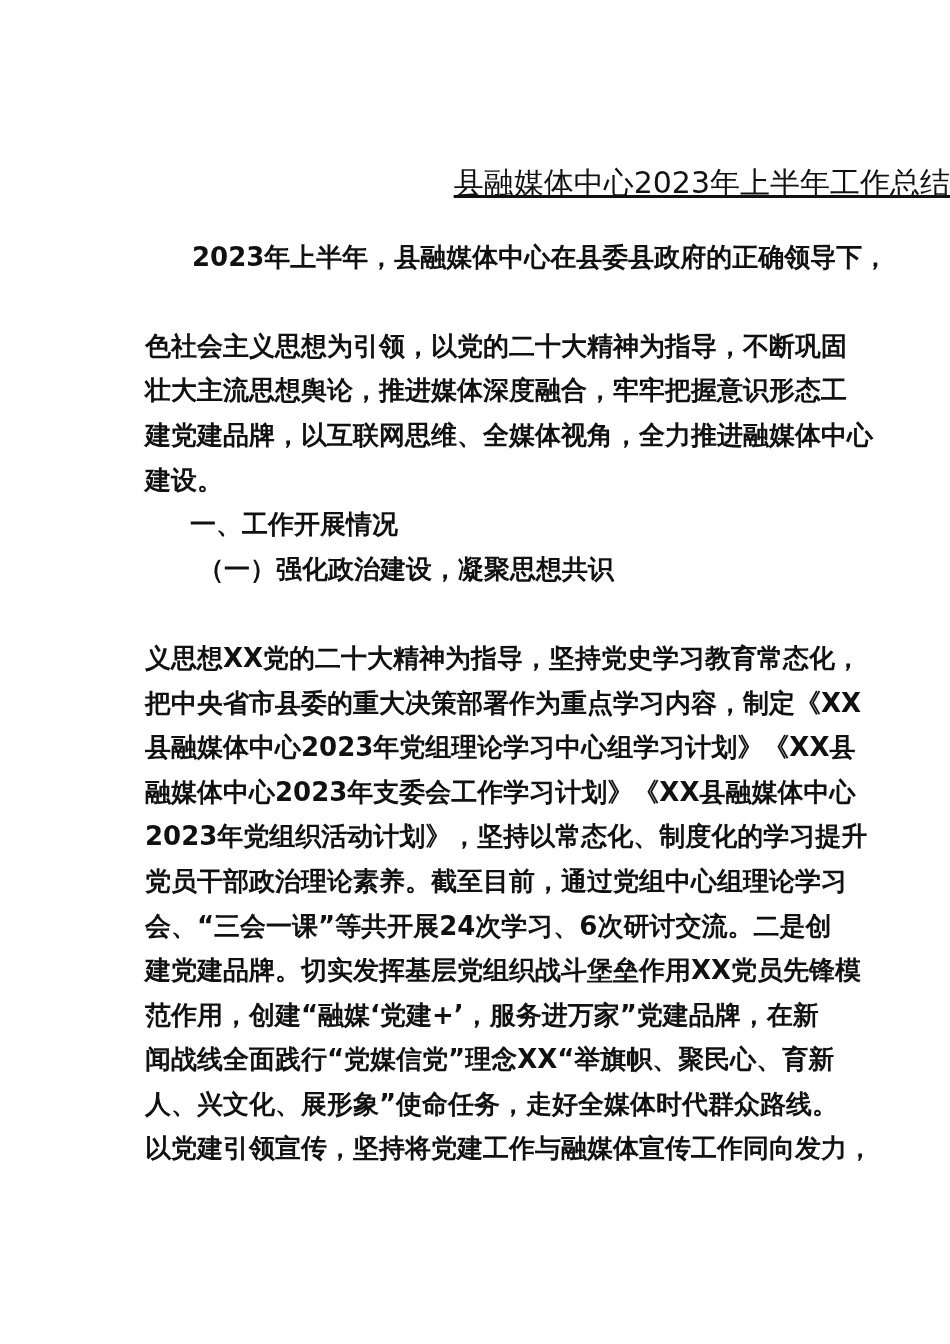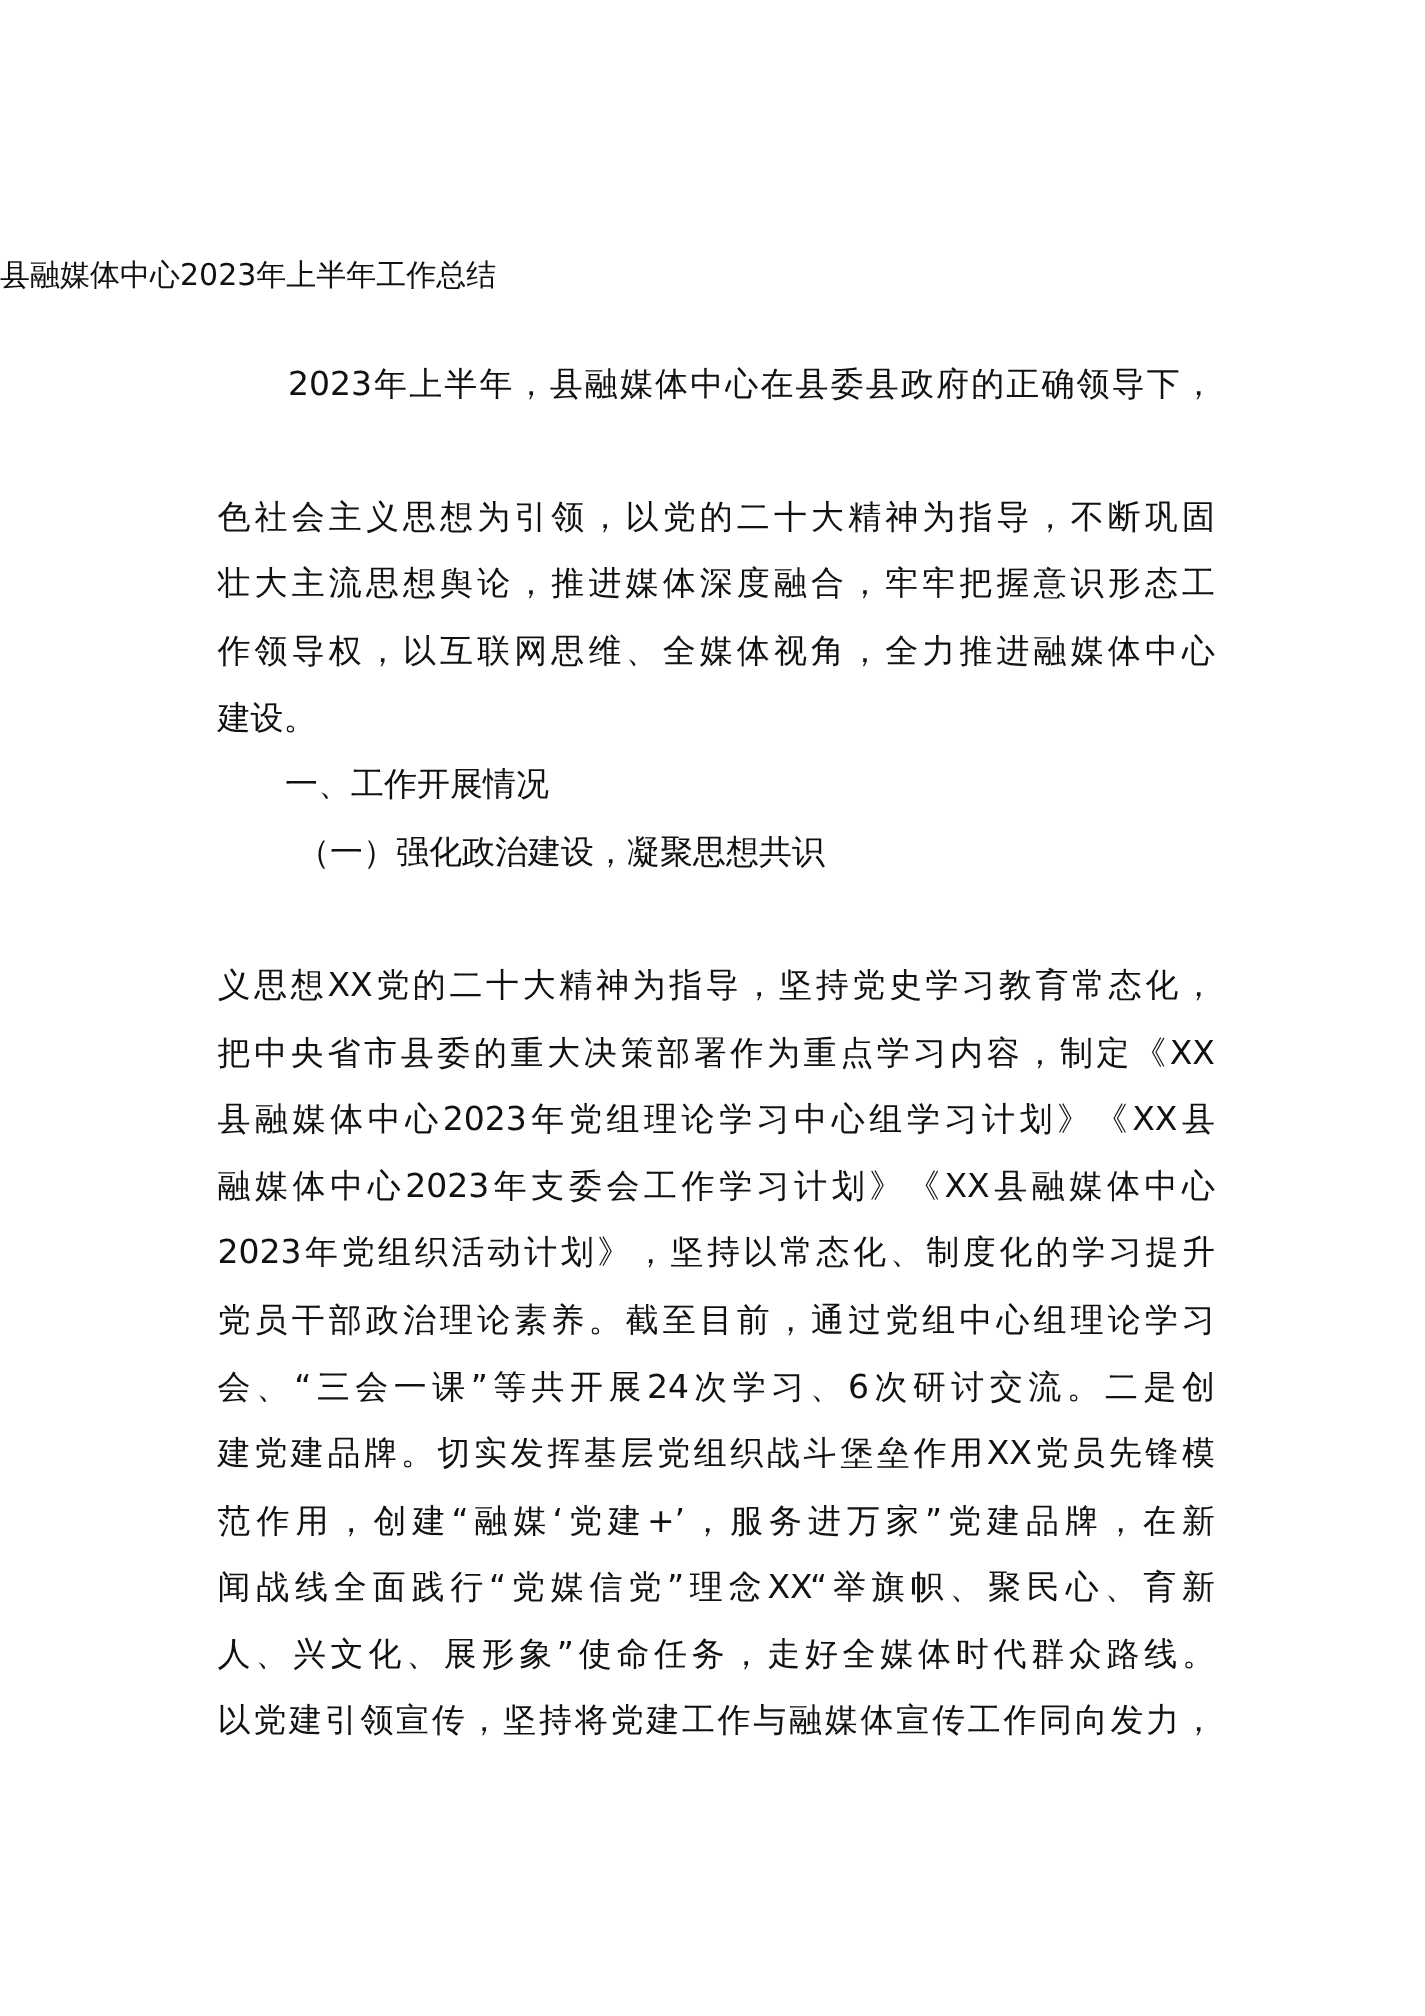--- a/index.html
+++ b/index.html
@@ -1,37 +1,37 @@
 <!DOCTYPE html>
 <html><head>
 <meta charset="utf-8">
 <style>
   html, body { margin:0; padding:0; background:#ffffff; }
   body { width:950px; height:1344px; position:relative; overflow:hidden;
          font-family:"DejaVu Sans","Liberation Sans",sans-serif; color:#111; }
   .page { position:absolute; left:0; top:0; width:950px; height:1344px; background:#fff; }
-  .title { position:absolute; left:0; width:950px; top:166px; text-align:left;
-           font-size:20px; line-height:34px; white-space:nowrap; letter-spacing:0px; }
-  .line { position:absolute; left:145px; width:665px; font-size:22px; line-height:34px;
-          white-space:nowrap; text-align:justify; text-align-last:justify; letter-spacing:0px; }
+  .title { position:absolute; left:0; width:950px; top:166px; text-align:right;
+           font-size:30px; line-height:34px; white-space:nowrap; letter-spacing:0px;text-decoration:underline; }
+  .line { position:absolute; left:145px; width:665px; font-size:26px; line-height:34px;
+          white-space:nowrap; text-align:justify; text-align-last:justify; letter-spacing:0px;font-weight:bold; }
   .line.last { text-align-last:left; }
   .line.indent1 { left:192px; width:618px; }
   .line.h1 { left:190px; text-align-last:left; }
   .line.h2 { left:198px; text-align-last:left; }
 </style>
 </head>
 <body>
 
 <div class="page">
   <div class="title">县融媒体中心2023年上半年工作总结</div>
 
   <div class="line indent1" style="top:240px">2023年上半年，县融媒体中心在县委县政府的正确领导下，</div>
   <div class="line" style="top:329px">色社会主义思想为引领，以党的二十大精神为指导，不断巩固</div>
   <div class="line" style="top:373px">壮大主流思想舆论，推进媒体深度融合，牢牢把握意识形态工</div>
-  <div class="line" style="top:418px">作领导权，以互联网思维、全媒体视角，全力推进融媒体中心</div>
+  <div class="line" style="top:418px">建党建品牌，以互联网思维、全媒体视角，全力推进融媒体中心</div>
   <div class="line last" style="top:463px">建设。</div>
 
   <div class="line h1" style="top:507px">一、工作开展情况</div>
   <div class="line h2" style="top:552px">（一）强化政治建设，凝聚思想共识</div>
 
   <div class="line" style="top:641px">义思想XX党的二十大精神为指导，坚持党史学习教育常态化，</div>
   <div class="line" style="top:686px">把中央省市县委的重大决策部署作为重点学习内容，制定《XX</div>
   <div class="line" style="top:730px">县融媒体中心2023年党组理论学习中心组学习计划》《XX县</div>
   <div class="line" style="top:775px">融媒体中心2023年支委会工作学习计划》《XX县融媒体中心</div>
   <div class="line" style="top:819px">2023年党组织活动计划》，坚持以常态化、制度化的学习提升</div>

